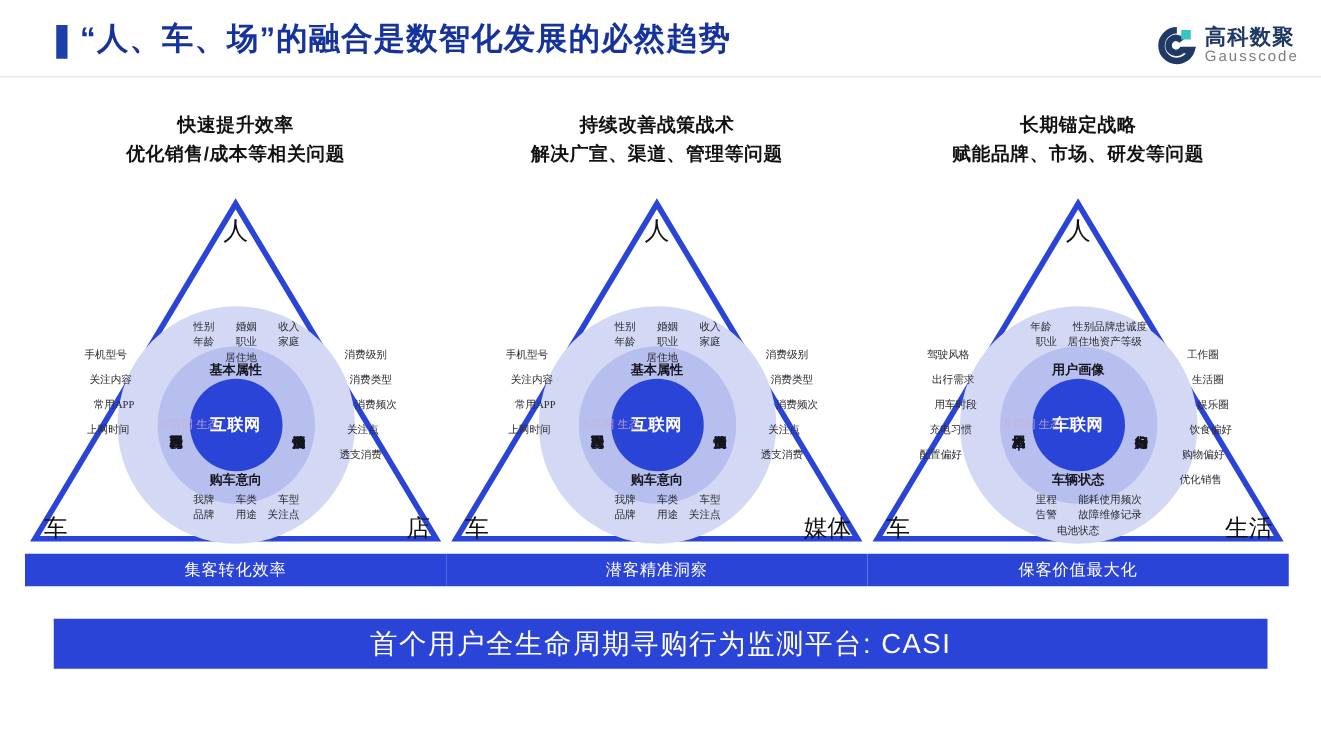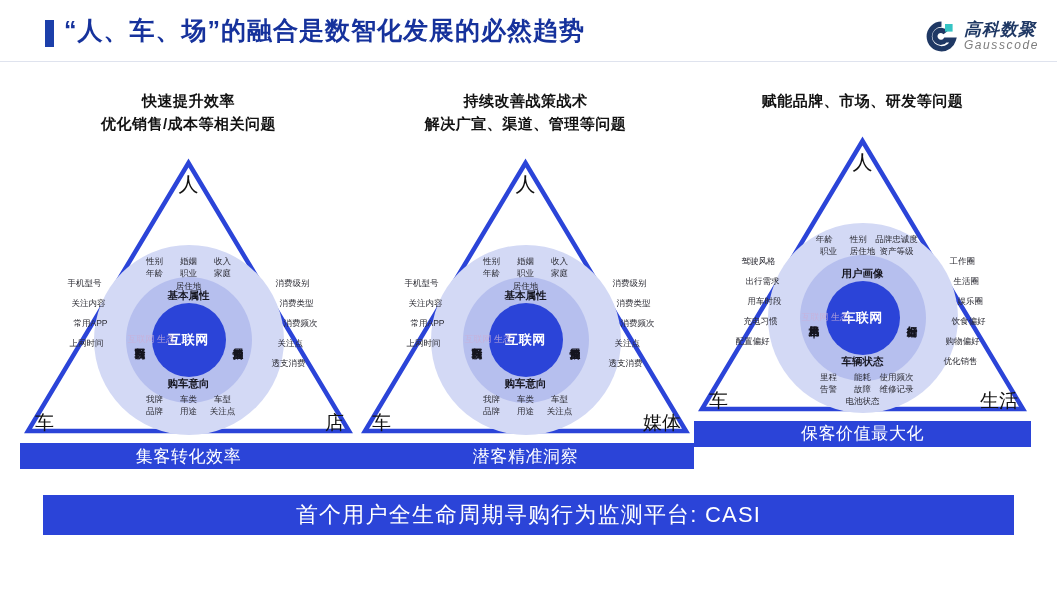--- a/index.html
+++ b/index.html
@@ -45,21 +45,20 @@
   }
 
   
   #logo {
     position: absolute;
     right: 18px; top: 16px;
     height: 40px;
     display: flex;
     align-items: center;
     gap: 7px;
-    font-style: italic;
   }
   #logo-mark {
     position: relative;
     width: 31px; height: 31px;
   }
   #logo-text {
     display: flex;
     flex-direction: column;
     line-height: 1.05;
   }
@@ -204,30 +203,31 @@
     line-height: 1.45;
   }
   .out-top { top: 10px; }
   .out-bottom { top: 148px; }
   .out-top .r, .out-bottom .r {
     display: block;
   }
   .out-top .r span, .out-bottom .r span {
     display: inline-block;
     min-width: 34px;
-    text-align: center;
+    text-align: right;
   }
 
   .out-left, .out-right {
     position: absolute;
     top: 34px;
     width: 56px;
     font-size: 8.5px;
     color: #2b2b33;
     line-height: 1.0;
+    font-family: Liberation Serif, serif;
   }
   .out-left { left: -42px; text-align: right; }
   .out-right { left: 176px; text-align: left; }
   .out-left div, .out-right div {
     height: 20px;
     white-space: nowrap;
   }
   .out-left div:nth-child(1) { padding-right: 6px; }
   .out-left div:nth-child(2) { padding-right: 2px; }
   .out-left div:nth-child(3) { padding-right: 0px; }
@@ -255,21 +255,21 @@
   .col-bar {
     margin-top: 6px;
     height: 26px;
     background: #2b44d8;
     display: flex;
     align-items: center;
     justify-content: center;
   }
   .col-bar span {
     color: #fff;
-    font-size: 17px;
+    font-size: 13px;
     letter-spacing: 0.6px;
   }
 
   
   #footer-bar {
     position: absolute;
     left: 43px;
     top: 495px;
     width: 971px;
     height: 40px;
@@ -403,20 +403,21 @@
         </div>
         <div class="watermark">互联网 生态</div>
       </div>
     </div>
     <div class="col-bar">
       <span>潜客精准洞察</span>
     </div>
   </div>
 <div class="column" id="col-2">
     <div class="col-head">
+      <div>长期锚定战略</div>
       <div>赋能品牌、市场、研发等问题</div>
     </div>
     <div class="tri-wrap">
       <svg class="tri-svg" width="337" height="288" viewBox="0 0 337 288">
         <polygon points="168.5,14 329,282 8,282" fill="none" stroke="#2b44d8" stroke-width="4.5" stroke-linejoin="miter"></polygon>
       </svg>
       <div class="tri-apex">人</div>
       <div class="tri-left">车</div>
       <div class="tri-right">生活</div>
       <div class="rings">

